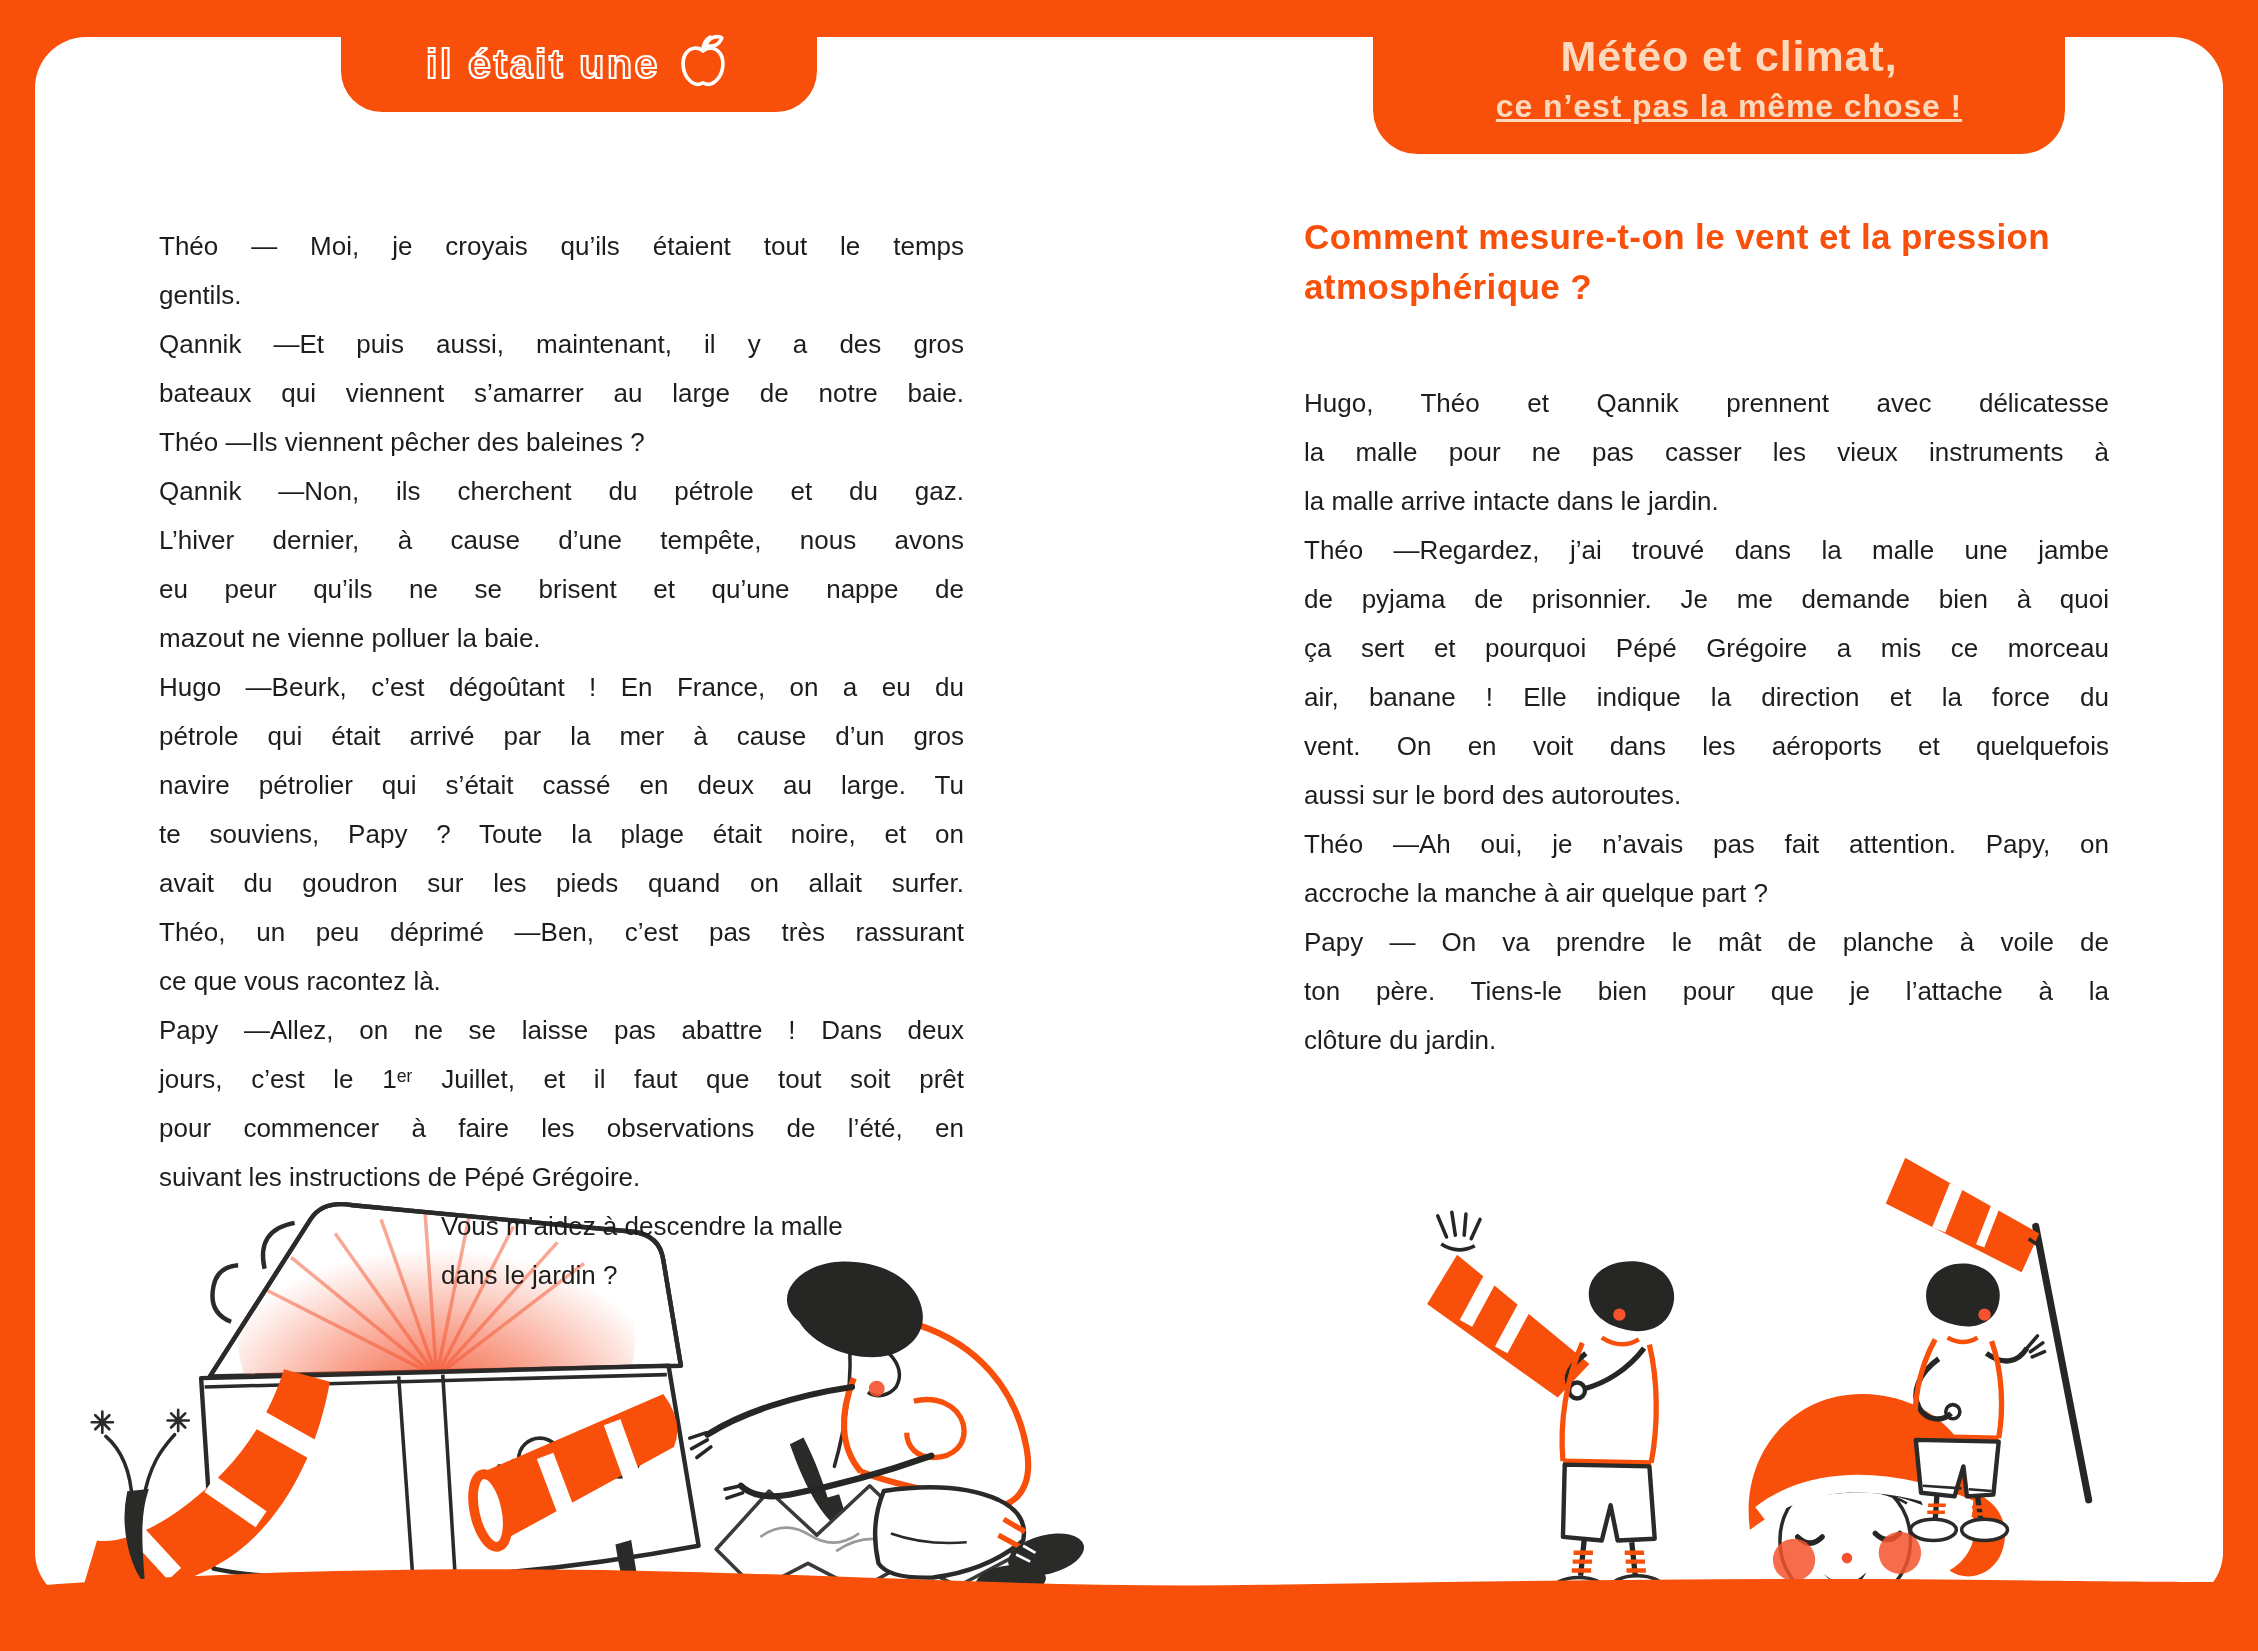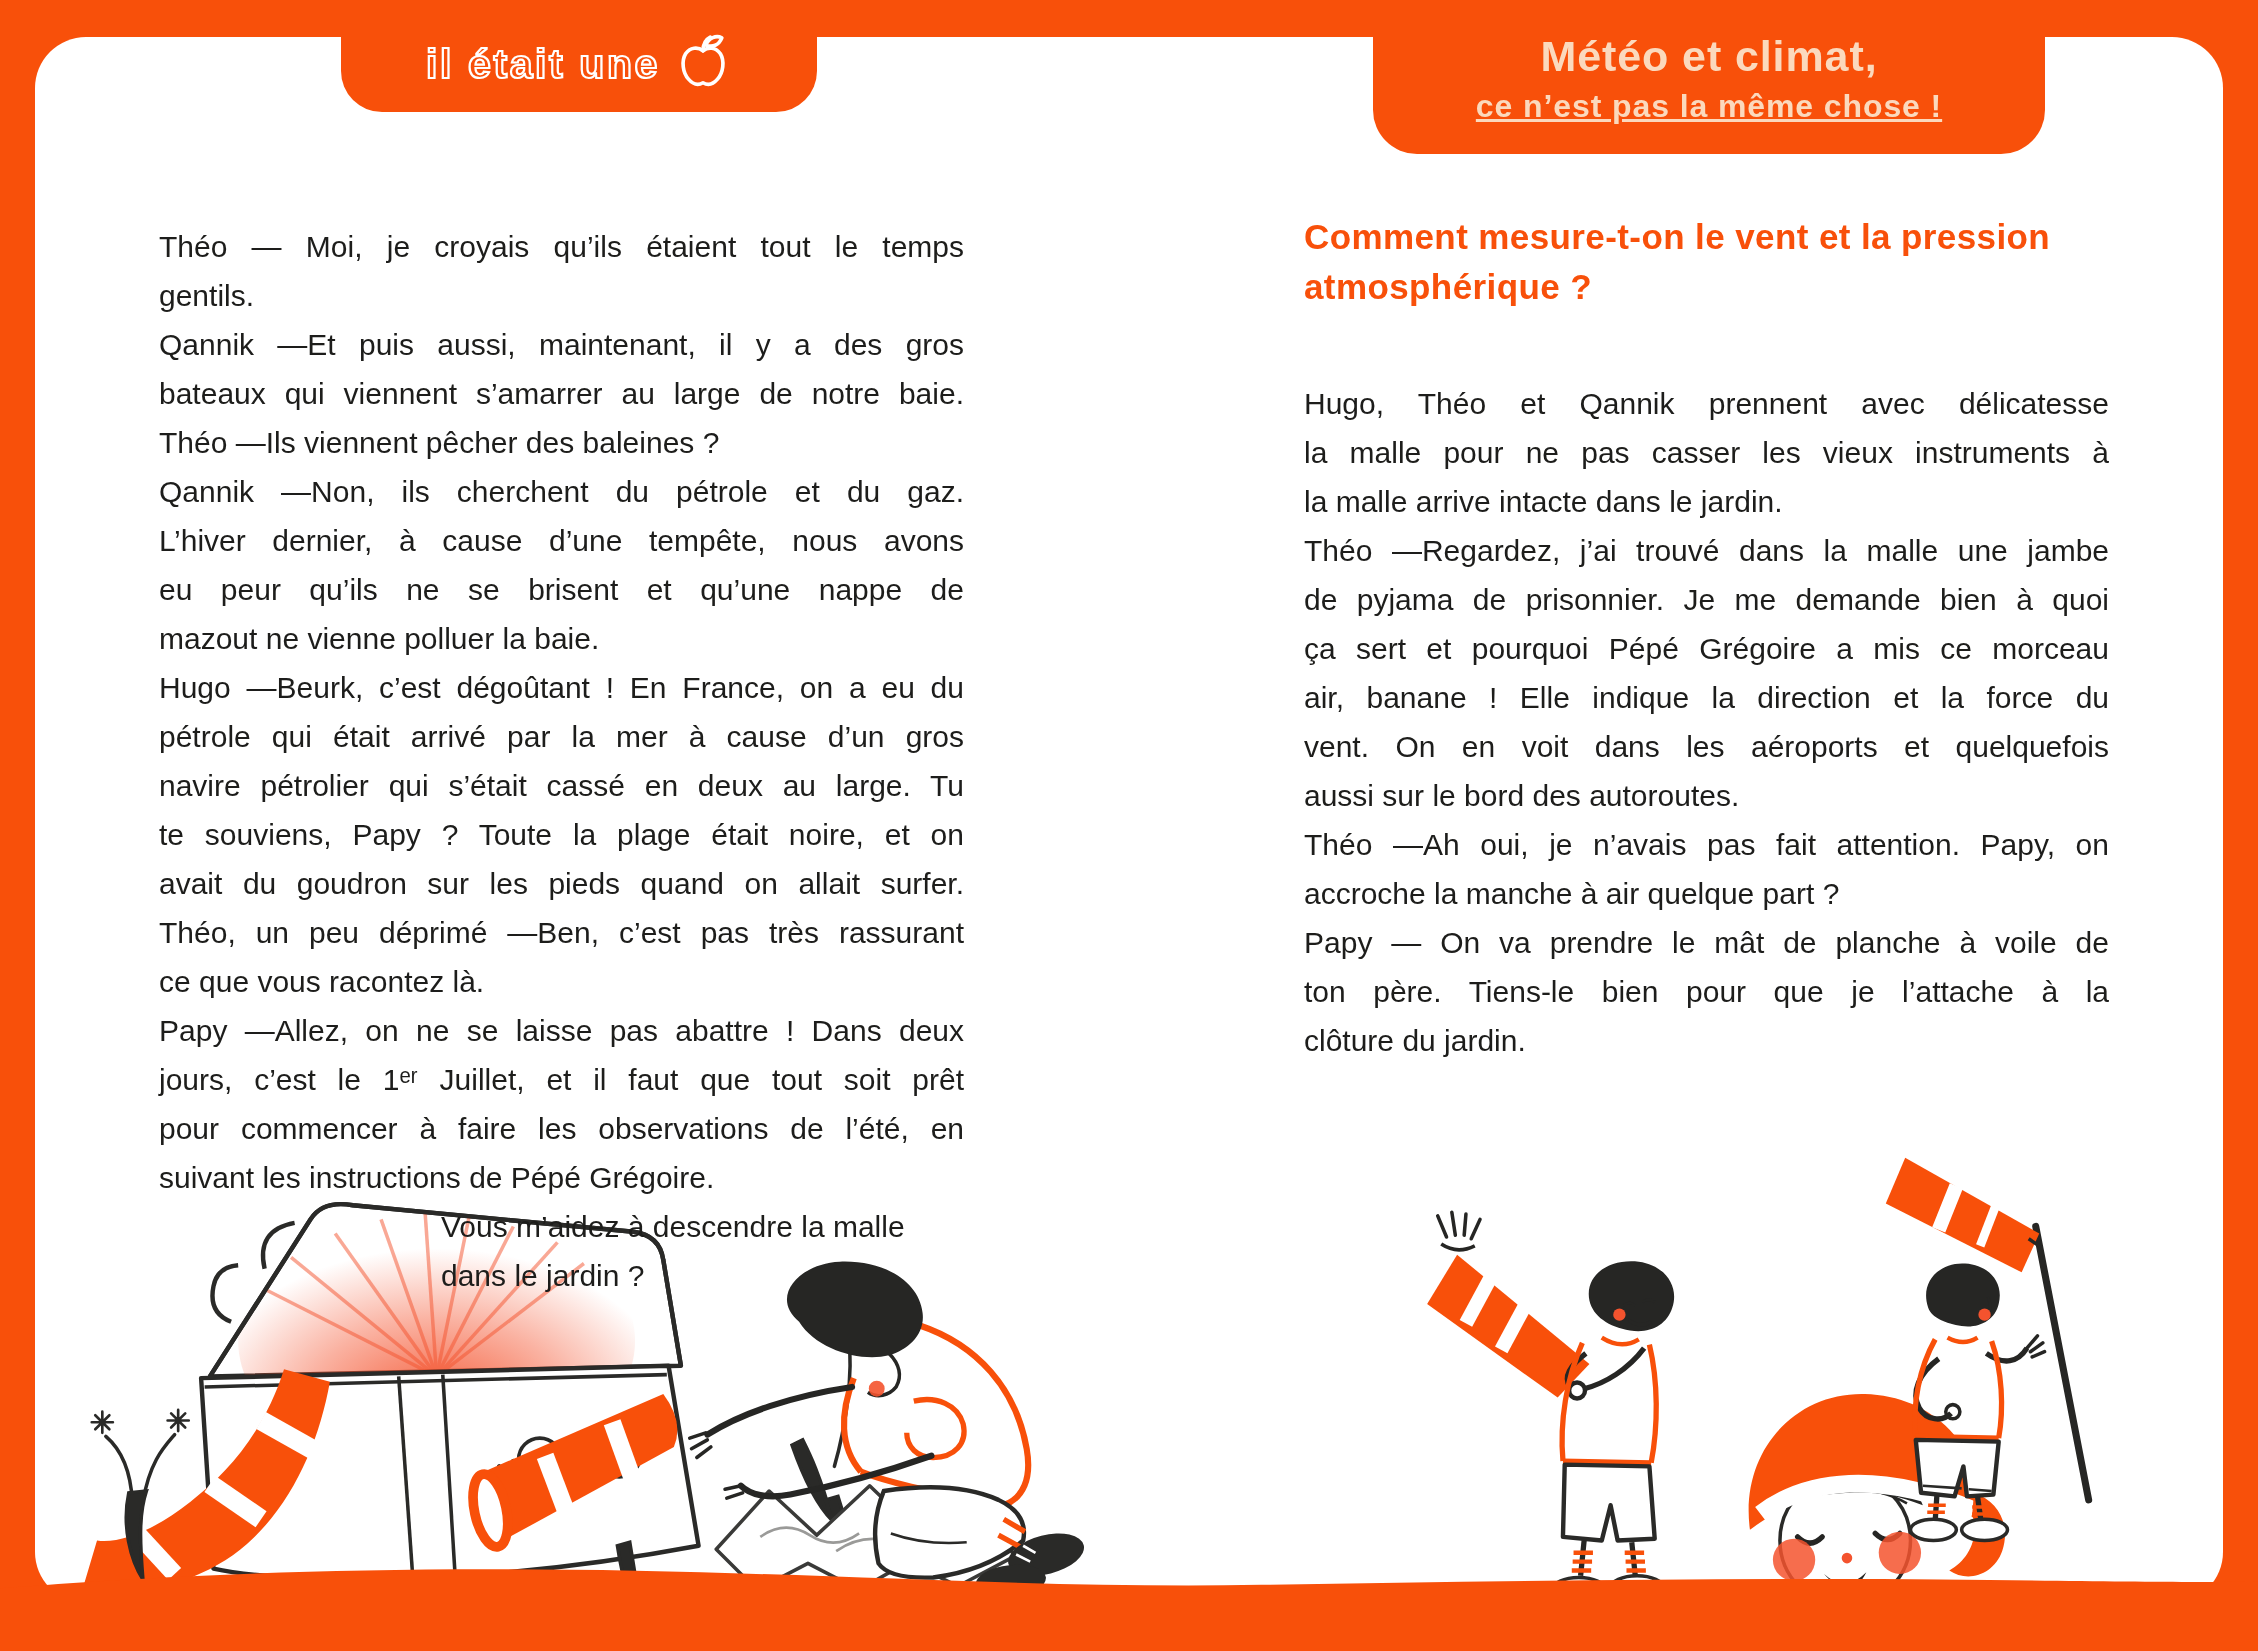--- a/index.html
+++ b/index.html
@@ -21,32 +21,32 @@
   .brand-text{
     font-size:41px;font-weight:bold;letter-spacing:2.6px;color:#fff;
     -webkit-text-stroke:2.2px #ffffff;-webkit-text-fill-color:transparent;
     padding-top:16px;
   }
   .brand-apple{padding-top:12.4px;}
   .title-tab{
     position:absolute;left:1373px;top:0;width:672px;height:150px;
     background:#F8500A;border-radius:0 0 44px 44px;
     display:flex;flex-direction:column;align-items:center;justify-content:center;
-    padding-top:3.5px;z-index:5;
+    padding-top:3.5px;z-index:5;padding-left:20px;
   }
   .title-line1{font-size:43px;font-weight:bold;color:#FBD9BD;letter-spacing:0.9px;}
   .title-line2{font-size:32px;font-weight:bold;color:#FBD9BD;margin-top:7px;letter-spacing:0.9px;text-decoration:underline;}
   
   .col-left{position:absolute;left:159px;top:222px;width:805px;z-index:3;}
   .col-right{position:absolute;left:1304px;top:379px;width:805px;z-index:3;}
   .heading{
     position:absolute;left:1304px;top:212px;width:805px;z-index:3;
     color:#F8500A;font-weight:bold;font-size:35px;line-height:50px;letter-spacing:0.4px;
   }
-  .line{height:49px;line-height:49px;font-size:30px;color:#1D1D1B;}
+  .line{height:49px;line-height:49px;font-size:26px;color:#1D1D1B;}
   .line.j{text-align:justify;text-align-last:justify;}
   .line.i{padding-left:282px;}
   
   .art{position:absolute;left:0;top:0;width:2258px;height:1652px;z-index:2;}
   .wave{position:absolute;left:0;top:1530px;width:2258px;height:122px;z-index:4;}
 </style>
 </head>
 <body>
 
 <div class="page-white"></div>

